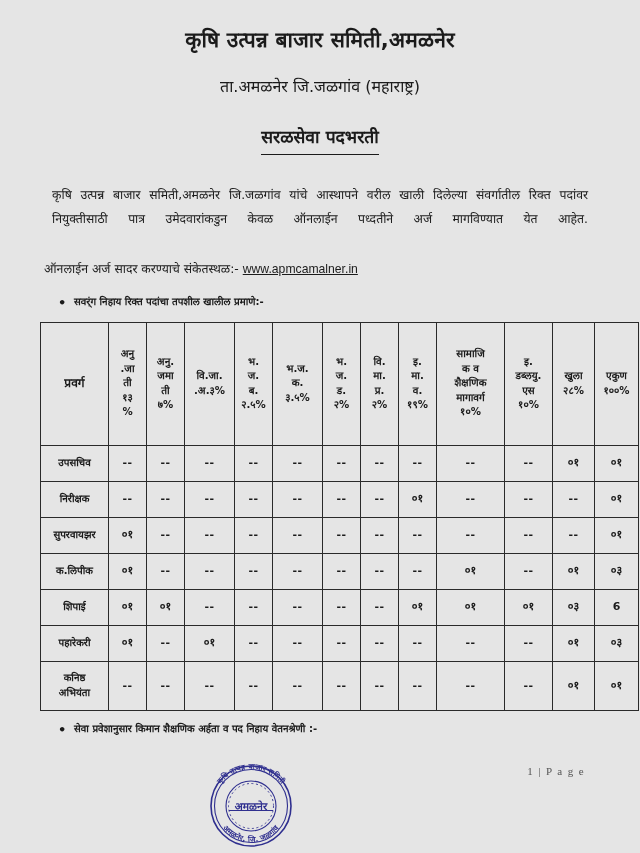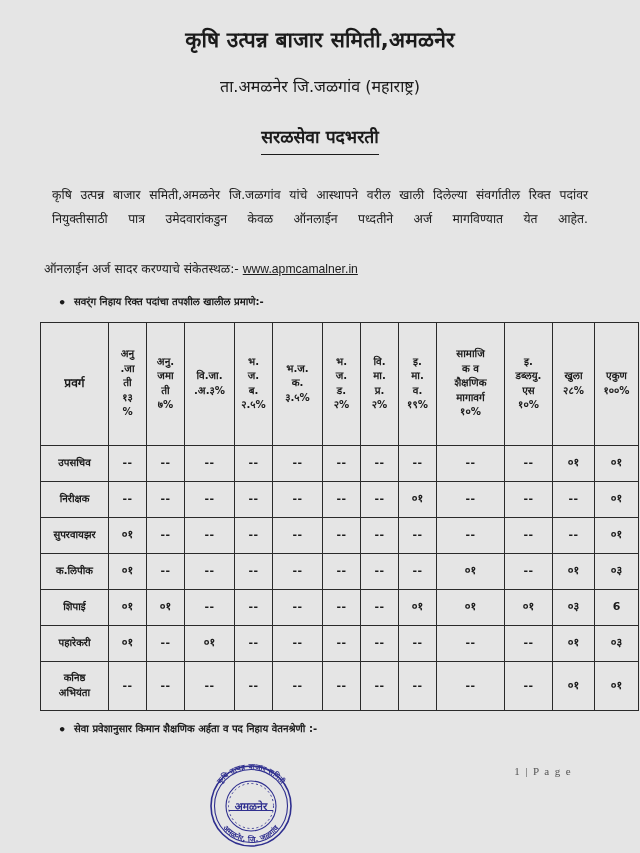--- a/index.html
+++ b/index.html
@@ -150,21 +150,21 @@
   col.c-ews   { width: 48px; }
   col.c-open  { width: 42px; }
   col.c-total { width: 44px; }
 
   
   .footer-bullet {
     padding-top: 20px;
   }
   .page-number {
     position: absolute;
-    right: 68px;
+    right: 55px;
     top: 765px;
     font-size: 11px;
     letter-spacing: 1.4px;
     color: #555;
     font-family: "Liberation Serif", serif;
   }
 
   
   .seal {
     position: absolute;

